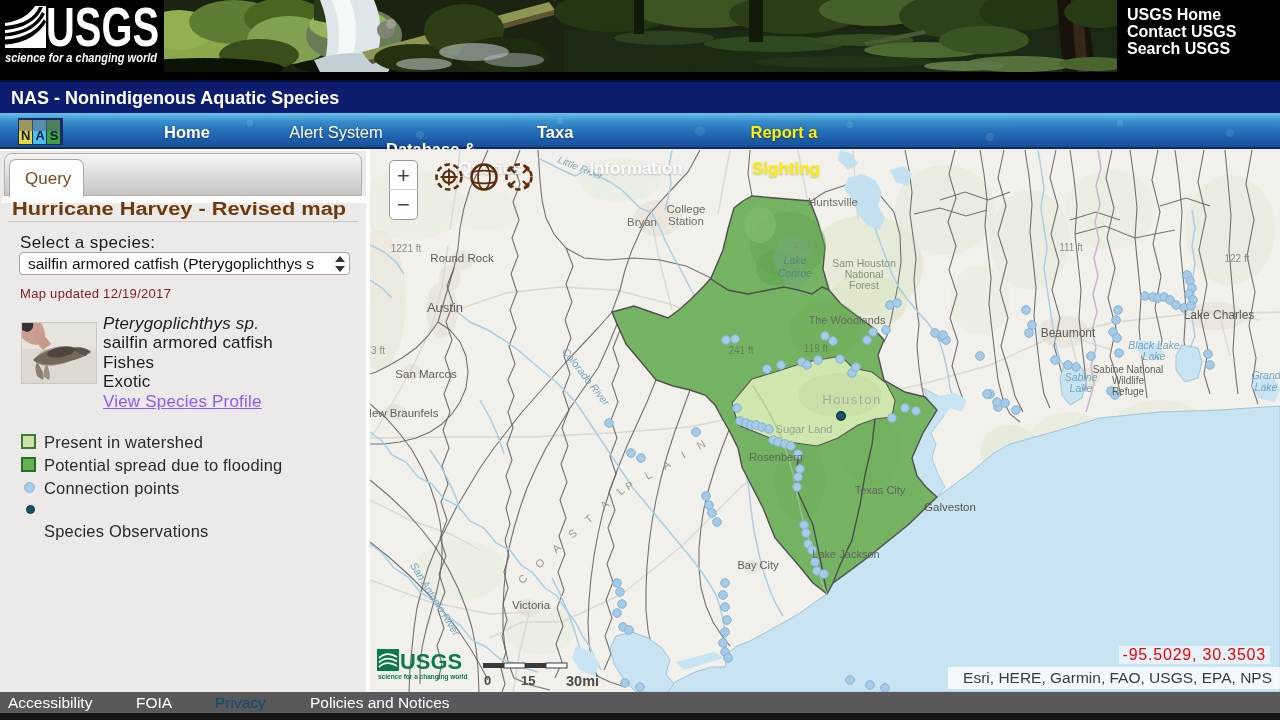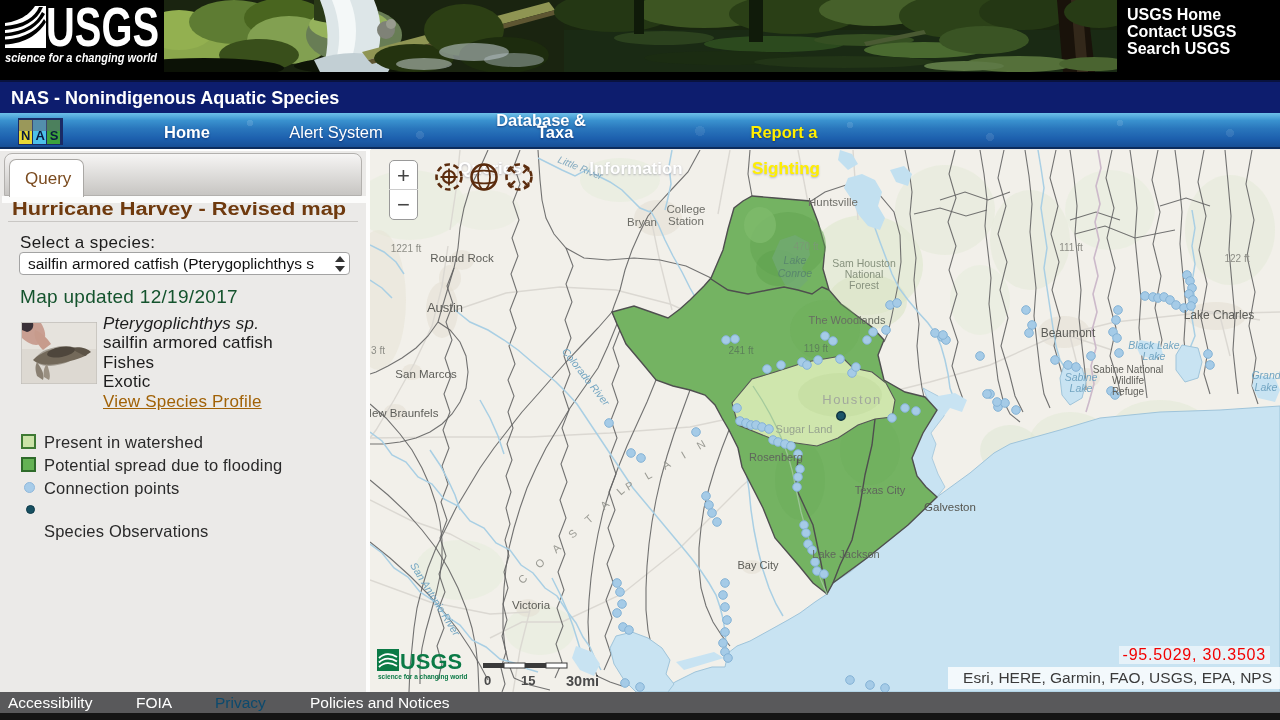--- a/index.html
+++ b/index.html
@@ -86,21 +86,21 @@
 radial-gradient(circle 3px at 1120px 10px,rgba(255,255,255,.11) 0 3px,transparent 3px),
 radial-gradient(circle 4px at 1230px 20px,rgba(255,255,255,.09) 0 4px,transparent 4px)"></div>
 <div class="abs" style="left:18px;top:118px;width:45px;height:27px;background:#1a2a66"></div>
 <div class="abs" style="left:19px;top:120px;width:13px;height:24px;background:#e8d835"></div>
 <div class="abs" style="left:33px;top:120px;width:13px;height:24px;background:#4cc0ea"></div>
 <div class="abs" style="left:47px;top:120px;width:13px;height:24px;background:#3da23c"></div>
 <div class="abs" style="left:19px;top:120px;width:41px;height:11px;background:rgba(90,100,120,.55)"></div>
 <div class="abs" style="left:21px;top:128px;width:44px;color:#0a1a40;font-weight:bold;font-size:13px;letter-spacing:5px">NAS</div>
 <div class="abs" style="left:87px;top:123px;width:200px;text-align:center;color:#fff;font-weight:bold;font-size:16.5px;text-shadow:0 1px 2px rgba(0,0,60,.45)">Home</div>
 <div class="abs" style="left:236px;top:123px;width:200px;text-align:center;color:#fff;font-weight:normal;font-size:16.5px;text-shadow:0 1px 2px rgba(0,0,60,.45)">Alert System</div>
-<div class="abs" style="left:386px;top:111px;width:200px;text-align:right;color:#fff;font-weight:bold;font-size:16.5px;text-shadow:0 1px 2px rgba(0,0,60,.45)">Database &amp;</div>
+<div class="abs" style="left:386px;top:140px;width:200px;text-align:left;color:#fff;font-weight:bold;font-size:16.5px;text-shadow:0 1px 2px rgba(0,0,60,.45)">Database &amp;</div>
 <div class="abs" style="left:537px;top:123px;width:200px;text-align:left;color:#fff;font-weight:bold;font-size:16.5px;text-shadow:0 1px 2px rgba(0,0,60,.45)">Taxa</div>
 <div class="abs" style="left:684px;top:123px;width:200px;text-align:center;color:#ffef00;font-weight:bold;font-size:16.5px;text-shadow:0 1px 2px rgba(0,0,60,.45)">Report a</div>
 <div class="abs" style="left:390px;top:159px;width:200px;text-align:center;color:#fff;font-weight:bold;font-size:17px;text-shadow:0 1px 2px rgba(120,120,140,.5);z-index:5">Queries</div>
 <div class="abs" style="left:536px;top:159px;width:200px;text-align:center;color:#fff;font-weight:bold;font-size:17px;text-shadow:0 1px 2px rgba(120,120,140,.5);z-index:5">Information</div>
 <div class="abs" style="left:686px;top:159px;width:200px;text-align:center;color:#ffef00;font-weight:bold;font-size:17px;text-shadow:0 1px 2px rgba(120,120,140,.5);z-index:5">Sighting</div>
 
 <div class="abs" style="left:0;top:149px;width:366px;height:543px;background:#ebeae8;border-top:2px solid #fff"></div>
 <div class="abs" style="left:366px;top:149px;width:5px;height:543px;background:#fdfdfc"></div>
 <div class="abs" style="left:4px;top:153px;width:358px;height:43px;background:linear-gradient(#f6f5f4,#c7c5c2);border:1px solid #b3b1ae;border-radius:8px 8px 0 0"></div>
 <div class="abs" style="left:2px;top:196px;width:364px;height:7px;background:#fcfcfb"></div>
@@ -108,35 +108,35 @@
 <div class="abs" style="left:25px;top:169px;color:#7a4a1e;font-size:17px">Query</div>
 <div class="abs" style="left:12px;top:199px;color:#6f3a0e;font-weight:bold;font-size:18px;transform:scaleX(1.21);transform-origin:left;white-space:nowrap">Hurricane Harvey - Revised map</div>
 <div class="abs" style="left:8px;top:221px;width:350px;height:1px;background:#c9c7c4"></div>
 <div class="abs" style="left:20px;top:233px;color:#1c1c1c;font-size:17px;letter-spacing:0.4px">Select a species:</div>
 <div class="abs" style="left:19px;top:252px;width:331px;height:23px;background:#fff;border:1px solid #a3a3a3;border-radius:4px"></div>
 <div class="abs" style="left:28px;top:255px;color:#111;font-size:15.5px;width:312px;overflow:hidden;white-space:nowrap">sailfin armored catfish (Pterygoplichthys s</div>
 <svg class="abs" style="left:334px;top:255px" width="12" height="18" viewBox="0 0 12 18">
 <path d="M6,1 L11,7 L1,7 Z" fill="#333"></path>
     <path d="M6,17 L11,11 L1,11 Z" fill="#333"></path>
   </svg>
-<div class="abs" style="left:20px;top:286px;color:#14532d;font-size:19px;letter-spacing:0.3px">Map updated 12/19/2017</div>
+<div class="abs" style="left:20px;top:286px;color:#7f1d1d;font-size:13px;letter-spacing:0.3px">Map updated 12/19/2017</div>
 <svg class="abs" style="left:21px;top:322px" width="76" height="62" viewBox="0 0 76 62">
 <rect width="76" height="62" fill="#ddd9d2" stroke="#b8b6b2"></rect>
 <rect x="1" y="1" width="74" height="26" fill="#e6e3dd"></rect>
 <path d="M1,1 L20,1 C24,8 26,14 22,20 C16,26 8,22 1,16 Z" fill="#c99f92"></path>
 <path d="M1,1 L12,1 C13,5 11,9 6,10 L1,8 Z" fill="#3a3138"></path>
 <path d="M14,8 C20,10 26,16 30,22 L22,28 C16,22 12,14 14,8 Z" fill="#c79b8c"></path>
 <ellipse cx="36" cy="34" rx="22" ry="9" fill="#6b635580" transform="rotate(-12 36 34)"></ellipse>
 <path d="M12,38 C20,30 36,24 50,26 C58,27 64,30 66,33 C60,36 48,40 36,42 C26,44 16,42 12,38 Z" fill="#73695a"></path>
 <path d="M50,26 C58,24 66,26 70,30 L64,34 C58,31 52,28 50,26 Z" fill="#5c5346"></path>
 <path d="M16,40 C20,46 24,52 22,58 L16,54 C14,48 14,44 16,40 Z" fill="#8a8072"></path>
 <path d="M26,42 C28,48 30,54 28,58 L23,55 C22,50 23,45 26,42 Z" fill="#9a9082"></path>
 <ellipse cx="40" cy="30" rx="14" ry="5" fill="#4e463c" transform="rotate(-10 40 30)"></ellipse>
 </svg>
-<div class="abs" style="left:103px;top:314px;color:#1c1c1c;font-size:17px;letter-spacing:0.2px;line-height:19.4px"><i>Pterygoplichthys sp.</i><br>sailfin armored catfish<br>Fishes<br>Exotic<br><span style="color:#a16207;text-decoration:underline">View Species Profile</span></div>
+<div class="abs" style="left:103px;top:314px;color:#1c1c1c;font-size:17px;letter-spacing:0.2px;line-height:19.4px"><i>Pterygoplichthys sp.</i><br>sailfin armored catfish<br>Fishes<br>Exotic<br><span style="color:#8b5cf6;text-decoration:underline">View Species Profile</span></div>
 <div class="abs" style="left:21px;top:434px;width:15px;height:15px;background:#cbe3a8;border:2px solid #3e7a34"></div>
 <div class="abs" style="left:44px;top:433px;color:#2a2a2a;font-size:16.5px;letter-spacing:0.2px">Present in watershed</div>
 <div class="abs" style="left:21px;top:457px;width:15px;height:15px;background:#64b254;border:2px solid #2e6b2a"></div>
 <div class="abs" style="left:44px;top:456px;color:#2a2a2a;font-size:16.5px;letter-spacing:0.2px">Potential spread due to flooding</div>
 <div class="abs" style="left:24px;top:482px;width:11px;height:11px;border-radius:50%;background:#a7cce9;border:1px solid #8fb8dc"></div>
 <div class="abs" style="left:44px;top:479px;color:#2a2a2a;font-size:16.5px;letter-spacing:0.2px">Connection points</div>
 <div class="abs" style="left:26px;top:505px;width:9px;height:9px;border-radius:50%;background:#175061;border:1px solid #0d3a49"></div>
 <div class="abs" style="left:44px;top:522px;color:#2a2a2a;font-size:16.5px;letter-spacing:0.2px">Species Observations</div>
 <svg class="abs" style="left:370px;top:150px" width="910" height="542" viewBox="0 0 910 542">
 <rect width="910" height="542" fill="#f2f0ea"></rect>

